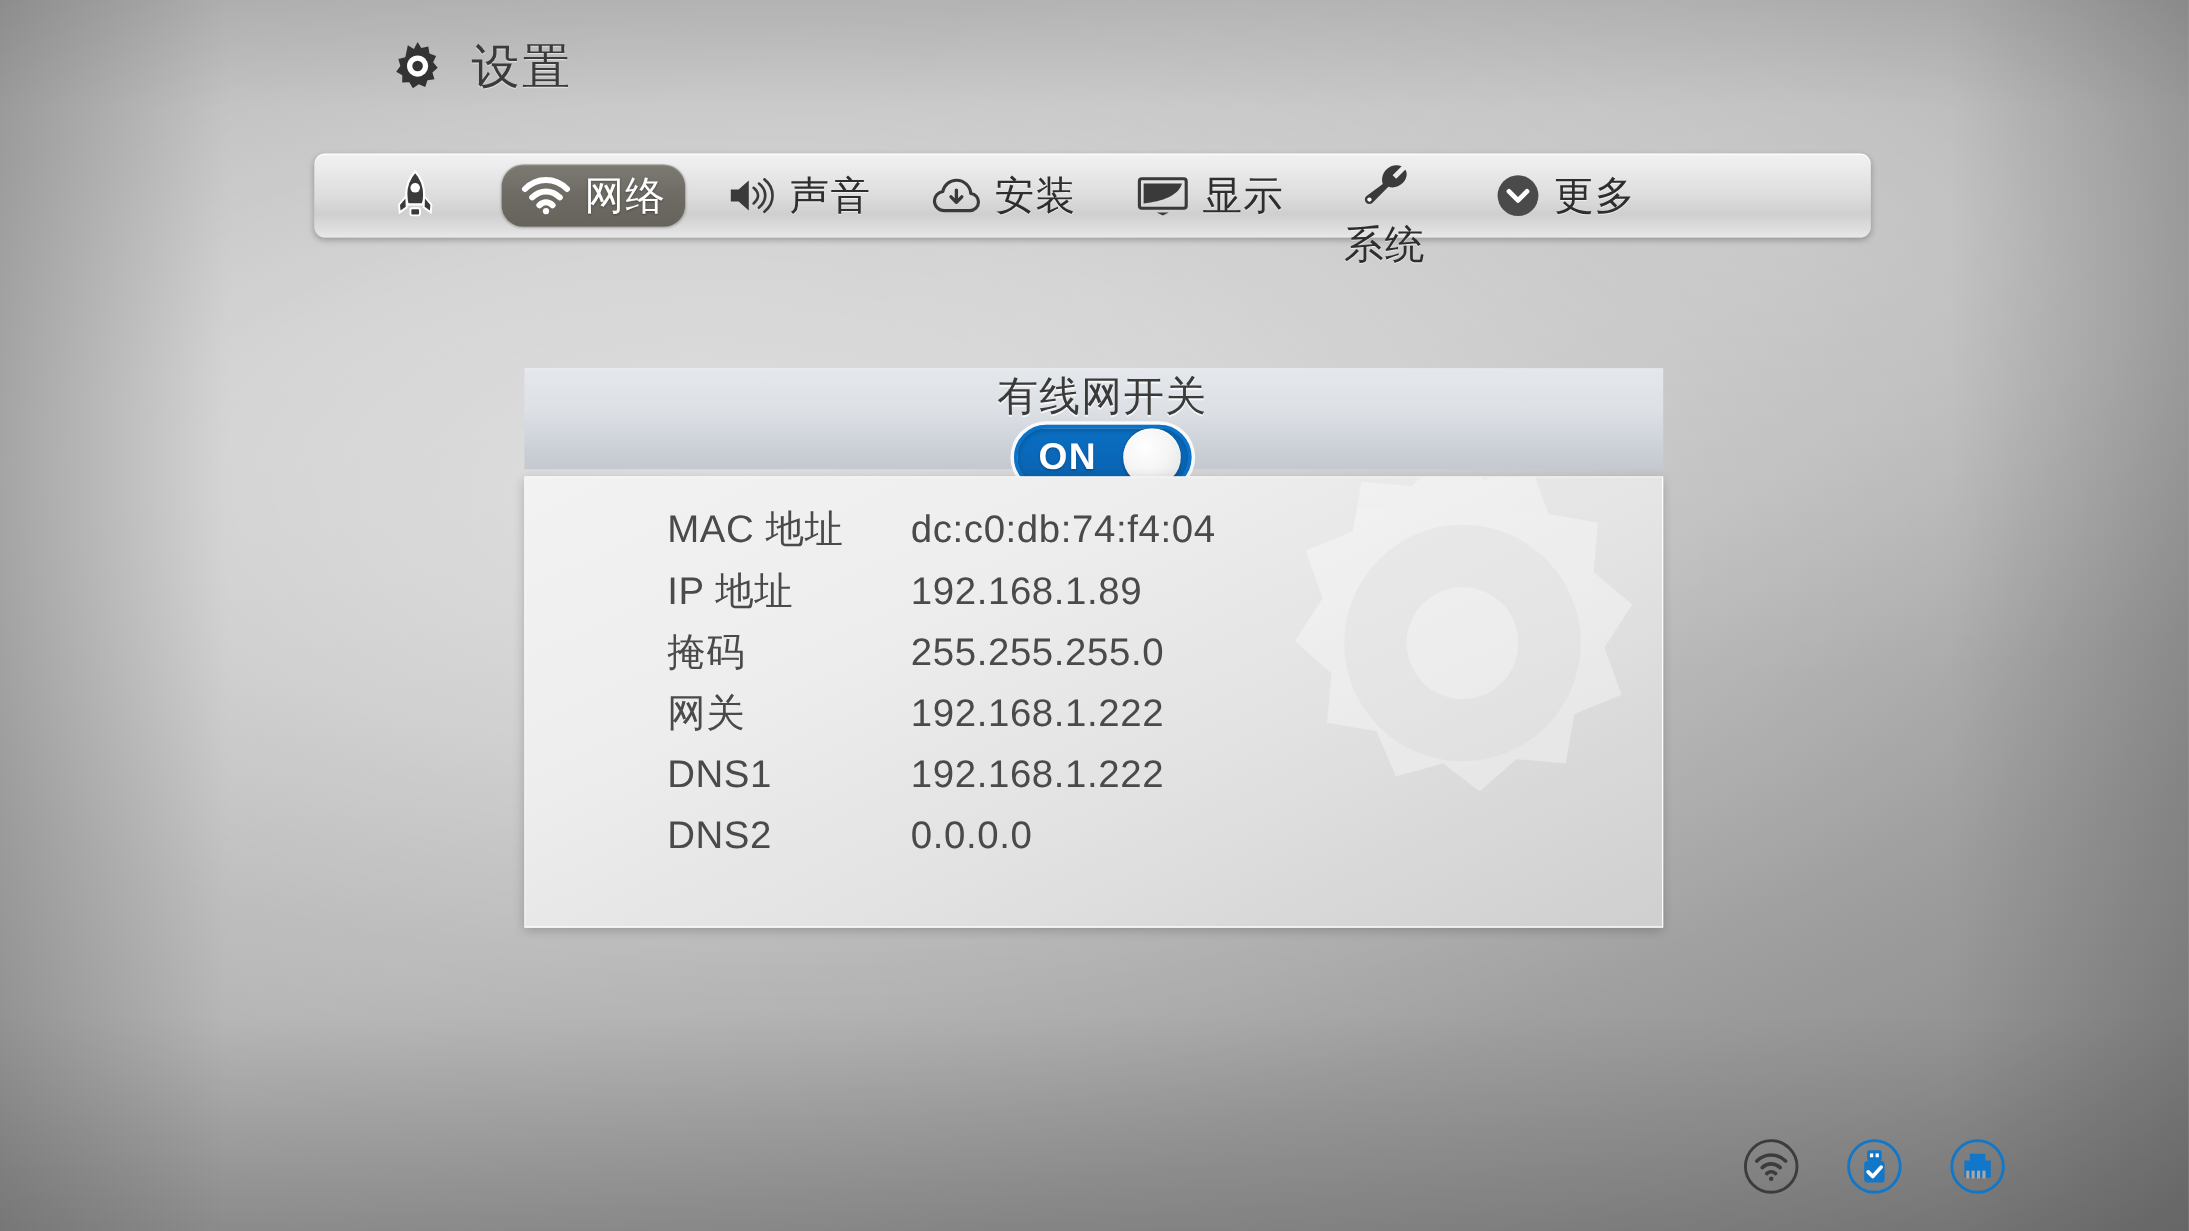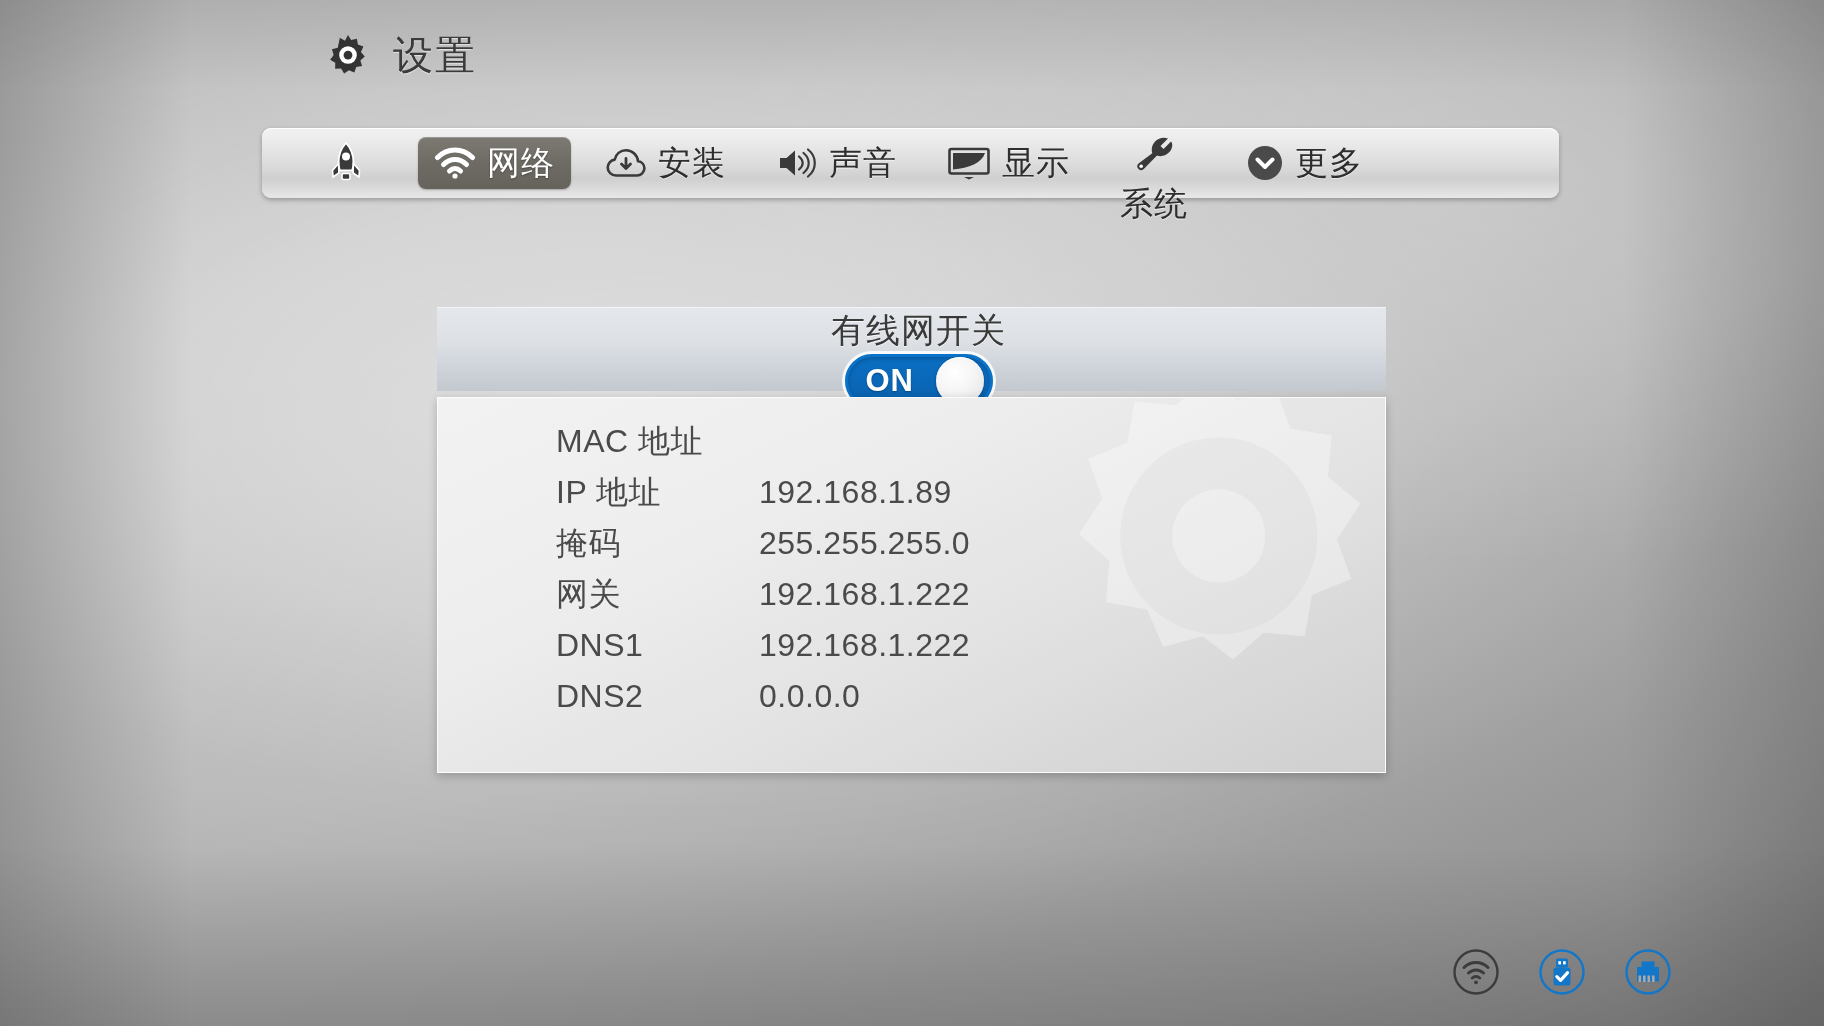--- a/index.html
+++ b/index.html
@@ -76,20 +76,21 @@
   }
   .tab .tlabel {
     font-size:33px; color:#2e2e2e; letter-spacing:1px;
     text-shadow:0 1px 0 rgba(255,255,255,0.55);
   }
   .tab .ticon { display:flex; align-items:center; justify-content:center; }
   .tab svg { display:block; }
   .tab.active {
     background: linear-gradient(to bottom, #7d7a73 0%, #6e6b64 50%, #66635c 100%);
     box-shadow: inset 0 1px 0 rgba(255,255,255,0.22), 0 1px 2px rgba(0,0,0,0.25);
+    border-radius: 18px;
   }
   .tab.active .tlabel { color:#ffffff; text-shadow:0 1px 2px rgba(0,0,0,0.35); }
   .tab#tab-home { padding:0 26px; margin-left:28px; margin-right:22px; }
   .tab#tab-network { margin-right:14px; }
   .tab#tab-install { margin-right:14px; }
   .tab#tab-sound { margin-right:14px; }
   .tab#tab-display { margin-right:14px; }
   .tab#tab-system { margin-right:22px;flex-direction:column; }
 
   
@@ -191,40 +192,40 @@
       <svg width="42" height="32" viewBox="0 0 42 32">
         <path d="M3.5 10.5C8.5 5.5 14.6 3 21 3s12.5 2.5 17.5 7.5" fill="none" stroke="#fff" stroke-width="5" stroke-linecap="round"></path>
         <path d="M9.5 17.5C12.8 14.2 16.8 12.5 21 12.5s8.2 1.7 11.5 5" fill="none" stroke="#fff" stroke-width="5" stroke-linecap="round"></path>
         <path d="M15.5 24C17.2 22.4 19 21.6 21 21.6s3.8.8 5.5 2.4" fill="none" stroke="#fff" stroke-width="5" stroke-linecap="round"></path>
         <circle cx="21" cy="29" r="2.6" fill="#fff"></circle>
       </svg>
     </span>
     <span class="tlabel">网络</span>
   </div>
 
-  <div class="tab" id="tab-install">
-    <span class="ticon">
-      <svg width="42" height="34" viewBox="0 0 42 34">
-        <path d="M11 29.5c-4.6 0-8.3-3.6-8.3-8 0-4 3-7.3 7-7.9C10.6 8.2 15.3 4.2 21 4.2c6.4 0 11.6 4.9 12 11.1 3.7.4 6.4 3.4 6.4 7 0 3.9-3.3 7.2-7.4 7.2z" fill="none" stroke="#3a3a3a" stroke-width="2.6" stroke-linejoin="round"></path>
-        <path d="M21 12.5v9.5M16.5 18l4.5 4.6 4.5-4.6" fill="none" stroke="#3a3a3a" stroke-width="2.8" stroke-linecap="round" stroke-linejoin="round"></path>
-      </svg>
-    </span>
-    <span class="tlabel">安装</span>
-  </div>
-
   <div class="tab" id="tab-sound">
     <span class="ticon">
       <svg width="42" height="34" viewBox="0 0 42 34">
         <path d="M4 12h6.5L19 4.5v25L10.5 22H4z" fill="#3a3a3a"></path>
         <path d="M23 10.5c2.4 2 3.7 4 3.7 6.5s-1.3 4.5-3.7 6.5" fill="none" stroke="#3a3a3a" stroke-width="2.2" stroke-linecap="round"></path>
         <path d="M27.5 7c3.4 2.8 5.2 6 5.2 10s-1.8 7.2-5.2 10" fill="none" stroke="#3a3a3a" stroke-width="2.2" stroke-linecap="round"></path>
         <path d="M32 3.5C36.4 7 38.8 11.7 38.8 17S36.4 27 32 30.5" fill="none" stroke="#3a3a3a" stroke-width="2.2" stroke-linecap="round"></path>
       </svg>
     </span>
     <span class="tlabel">声音</span>
+  </div>
+
+  <div class="tab" id="tab-install">
+    <span class="ticon">
+      <svg width="42" height="34" viewBox="0 0 42 34">
+        <path d="M11 29.5c-4.6 0-8.3-3.6-8.3-8 0-4 3-7.3 7-7.9C10.6 8.2 15.3 4.2 21 4.2c6.4 0 11.6 4.9 12 11.1 3.7.4 6.4 3.4 6.4 7 0 3.9-3.3 7.2-7.4 7.2z" fill="none" stroke="#3a3a3a" stroke-width="2.6" stroke-linejoin="round"></path>
+        <path d="M21 12.5v9.5M16.5 18l4.5 4.6 4.5-4.6" fill="none" stroke="#3a3a3a" stroke-width="2.8" stroke-linecap="round" stroke-linejoin="round"></path>
+      </svg>
+    </span>
+    <span class="tlabel">安装</span>
   </div>
 
   <div class="tab" id="tab-display">
     <span class="ticon">
       <svg width="44" height="34" viewBox="0 0 44 34">
         <rect x="2.5" y="3" width="39" height="24.5" rx="2" fill="none" stroke="#3a3a3a" stroke-width="2.6"></rect>
         <path d="M6 7h32c-3 10-16 15-32 16.5z" fill="#3a3a3a"></path>
         <path d="M17 31h10l-5 2.5z" fill="#3a3a3a"></path>
       </svg>
     </span>
@@ -268,20 +269,21 @@
         <path d="M120 18 L136 30 L158 24 L166 46 L189 50 L187 73 L205 88 L192 108 L200 130 L178 139 L174 162 L151 160 L134 175 L117 162 L95 168 L86 147 L63 143 L65 120 L48 105 L61 85 L53 63 L75 54 L79 31 L102 33z"></path>
         <rect x="108" y="0" width="26" height="58"></rect>
       </g>
       <circle cx="126" cy="106" r="55" fill="#dadada" opacity="0.55"></circle>
       <circle cx="126" cy="106" r="26" fill="#ffffff" opacity="0.8"></circle>
     </svg>
 
     <div id="rows">
       <div class="row">
         <span class="k">MAC 地址</span>
+        <span class="v">dc:c0:db:74:f4:04</span>
       </div>
       <div class="row">
         <span class="k">IP 地址</span>
         <span class="v">192.168.1.89</span>
       </div>
       <div class="row">
         <span class="k">掩码</span>
         <span class="v">255.255.255.0</span>
       </div>
       <div class="row">

